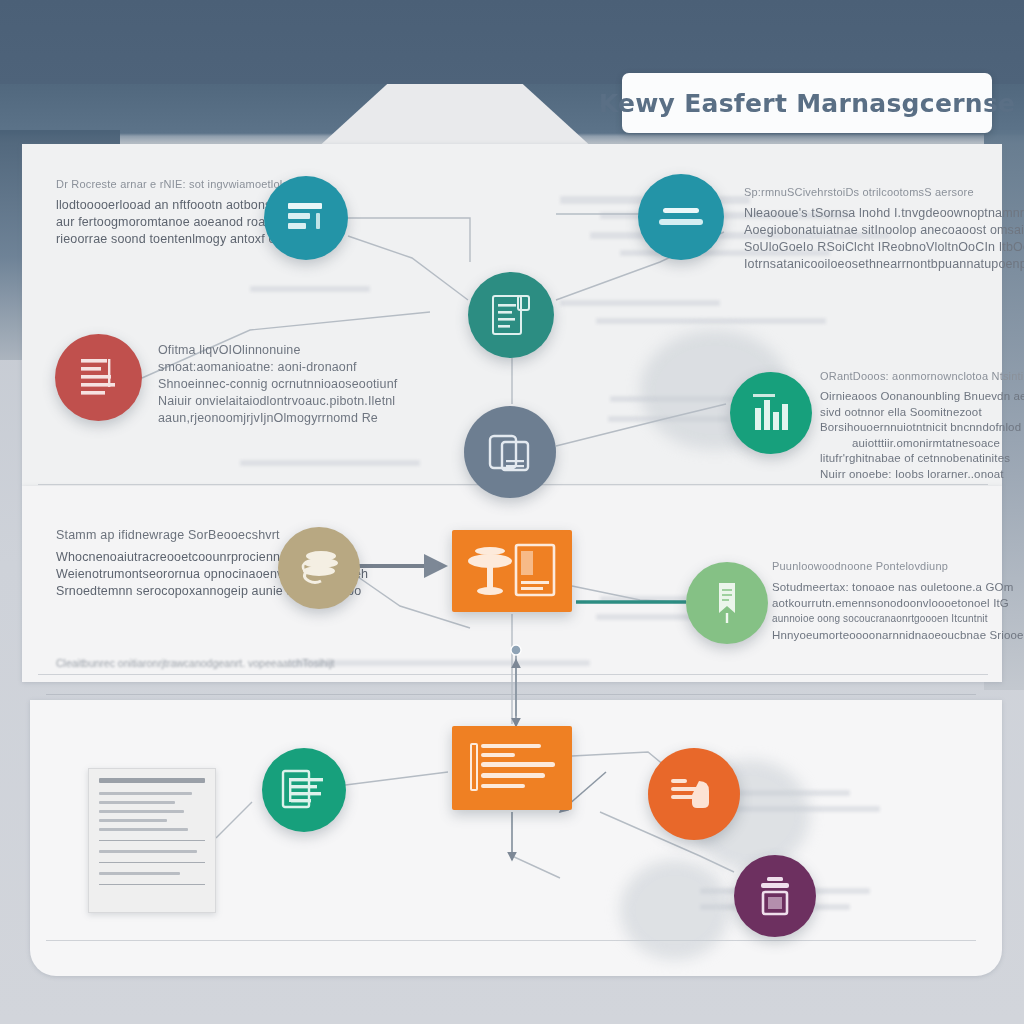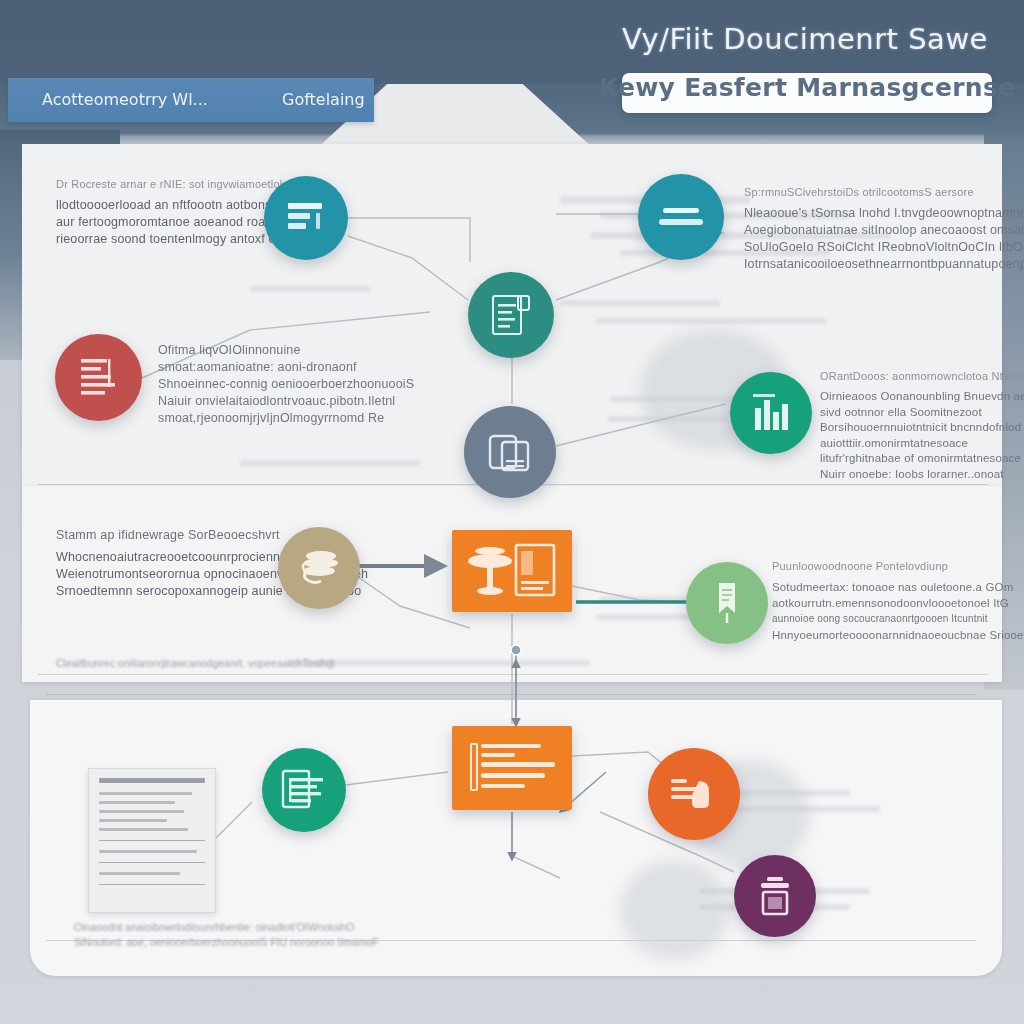--- a/index.html
+++ b/index.html
@@ -45,24 +45,24 @@
   }
   .hdr-title {
     position:absolute; left:622px; top:22px;
     font-size:29px; letter-spacing:.5px; color:#eef2f6;
     font-family:"DejaVu Sans", sans-serif;
     text-shadow:0 0 3px rgba(255,255,255,.45), 1px 1px 0 rgba(70,90,110,.5);
     filter:blur(.55px);
     white-space:nowrap;
   }
   .hdr-pill {
-    position:absolute; left:622px; top:73px; width:370px; height:40px;
+    position:absolute; left:622px; top:73px; width:370px; height:60px;
     background:#fbfcfd; border-radius:7px;
     box-shadow:0 2px 6px rgba(40,55,70,.30);
-    display:flex; align-items:flex-start; justify-content:center;
+    display:flex; align-items:center; justify-content:center;
   }
   .hdr-pill span {
     font-size:25px; font-weight:bold; color:#5a6f85;
     font-family:"DejaVu Sans", sans-serif;
     filter:blur(.5px); letter-spacing:.3px; white-space:nowrap;
   }
 
   
   .navstrip {
     position:absolute; left:8px; top:78px; width:366px; height:44px;
@@ -142,29 +142,24 @@
 <body>
 
 <div id="stage">
 
   <div class="bg-wedge-left"></div>
   <div class="bg-wedge-right"></div>
   <div class="bg-triangle"></div>
   <div class="bg-triangle-skirt"></div>
 
   <div class="topbar"></div>
-  <div class="hdr-title">Vy/Fiit Doucimenrt Sawe</div>
   <div class="hdr-pill">
     <span>Kewy Easfert Marnasgcernse</span>
   </div>
 
-  <div class="navstrip">
-    <div class="nav-item n0">Acotteomeotrry Wl...</div>
-    <div class="nav-item n1">Goftelaing</div>
-  </div>
 
   <div class="panel p-top"></div>
   <div class="panel p-mid"></div>
   <div class="panel p-bottom"></div>
 
   <div class="panel-hair" style="top:484px;"></div>
   <div class="panel-hair" style="top:674px;"></div>
   <div class="panel-hair" style="top:694px; left:46px; width:930px;"></div>
   <div class="panel-hair" style="top:940px; left:46px; width:930px;"></div>
 
@@ -240,32 +235,32 @@
     <div class="t-head">Sp:rmnuSCivehrstoiDs  otrilcootomsS aersore</div>
     <div class="t-line">Nleaooue's tSornsa lnohd I.tnvgdeoownoptnamnrojrutl se</div>
     <div class="t-line">Aoegiobonatuiatnae sitInoolop anecoaoost omsailanitilunog</div>
     <div class="t-line">SoUloGoeIo RSoiClcht   IReobnoVloltnOoCIn ItbOooLcI IB  DIoLnLoGa</div>
     <div class="t-line">Iotrnsatanicooiloeosethnearrnontbpuannatupoenpoanr.orns</div>
   </div>
 
   <div class="tblock" style="left:158px;top:342px;width:200px;">
     <div class="t-line">Ofitma liqvOIOlinnonuine</div>
     <div class="t-line">smoat:aomanioatne: aoni-dronaonf</div>
-    <div class="t-line">Shnoeinnec-connig  oeniooerboerzhoonuooiS</div>
+    <div class="t-line">Shnoeinnec-connig  ocrnutnnioaoseootiunf</div>
     <div class="t-line">Naiuir onvielaitaiodlontrvoauc.pibotn.Iletnl</div>
-    <div class="t-line">smoat,rjeonoomjrjvIjnOlmogyrrnomd  Re</div>
+    <div class="t-line">aaun,rjeonoomjrjvIjnOlmogyrrnomd  Re</div>
   </div>
 
   <div class="tblock" style="left:820px;top:370px;width:180px;">
     <div class="t-head">ORantDooos: aonmornownclotoa Ntsinti  Ba</div>
     <div class="t-line" style="font-size:11.5px;line-height:15.5px;">Oirnieaoos Oonanounbling Bnuevdn ae</div>
     <div class="t-line" style="font-size:11.5px;line-height:15.5px;">sivd ootnnor ella Soomitnezoot</div>
     <div class="t-line" style="font-size:11.5px;line-height:15.5px;">Borsihouoernnuiotntnicit bncnndofnlod</div>
-    <div class="t-line" style="font-size:11.5px;line-height:15.5px;">auiotttiir.omonirmtatnesoace</div>
-    <div class="t-line" style="font-size:11.5px;line-height:15.5px;">litufr'rghitnabae of omonirmtatnesoace</div>
+    <div class="t-line" style="font-size:11.5px;line-height:15.5px;text-align:right;">auiotttiir.omonirmtatnesoace</div>
+    <div class="t-line" style="font-size:11.5px;line-height:15.5px;">litufr'rghitnabae of cetnnobenatinites</div>
     <div class="t-line" style="font-size:11.5px;line-height:15.5px;">Nuirr onoebe: Ioobs lorarner..onoat</div>
   </div>
 
   <div class="tblock dark" style="left:56px;top:528px;width:230px;">
     <div class="t-head" style="font-size:12.5px;color:#6b727c;">Stamm ap ifidnewrage  SorBeooecshvrt</div>
     <div class="t-line">Whocnenoaiutracreooetcoounrprociennnoschte</div>
     <div class="t-line">Weienotrumontseorornua opnocinaoenvaroiou.hoinneh</div>
     <div class="t-line">Srnoedtemnn  serocopoxannogeip aunie srnooctroebo</div>
   </div>
   <div class="caption" style="left:56px;top:648px;margin-top:8px;">Cleaitbunrec onitiaronrjtrawcanodgeanrt. vopeeaatchTosihijt</div>
@@ -284,22 +279,20 @@
     <div class="dt-row" style="width:72%"></div>
     <div class="dt-row" style="width:80%"></div>
     <div class="dt-row" style="width:64%"></div>
     <div class="dt-row" style="width:84%"></div>
     <div class="dt-rule"></div>
     <div class="dt-row" style="width:92%"></div>
     <div class="dt-rule"></div>
     <div class="dt-row" style="width:76%"></div>
     <div class="dt-rule"></div>
   </div>
-  <div class="caption" style="left:74px;top:920px;white-space:pre;">Oinaoodnt anaioibowrlodiisunrhbentie: oinadloti'OIWnotoihO
-SiNoutord: aoe, oeniooerboerzhoonuooiS FIU noroonoo IImamoF</div>
 
   <div class="node circle" style="left:264px;top:176px;width:84px;height:84px;background:#2394a7;">
     <span>
       <svg width="40" height="34" viewBox="0 0 40 34">
         <rect x="2" y="2" width="34" height="6" rx="1" fill="#e9f6f8"></rect>
         <rect x="2" y="12" width="22" height="6" rx="1" fill="#e9f6f8" opacity=".92"></rect>
         <rect x="2" y="22" width="18" height="6" rx="1" fill="#e9f6f8" opacity=".92"></rect>
         <rect x="30" y="12" width="4" height="16" rx="1" fill="#e9f6f8" opacity=".8"></rect>
       </svg>
     </span>

